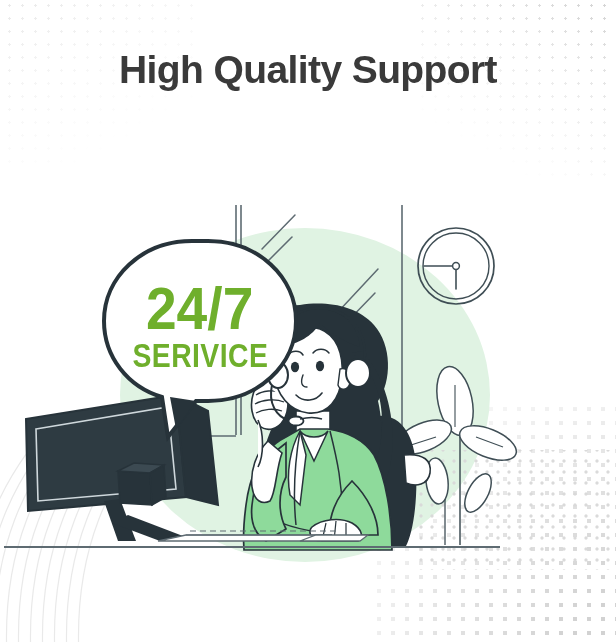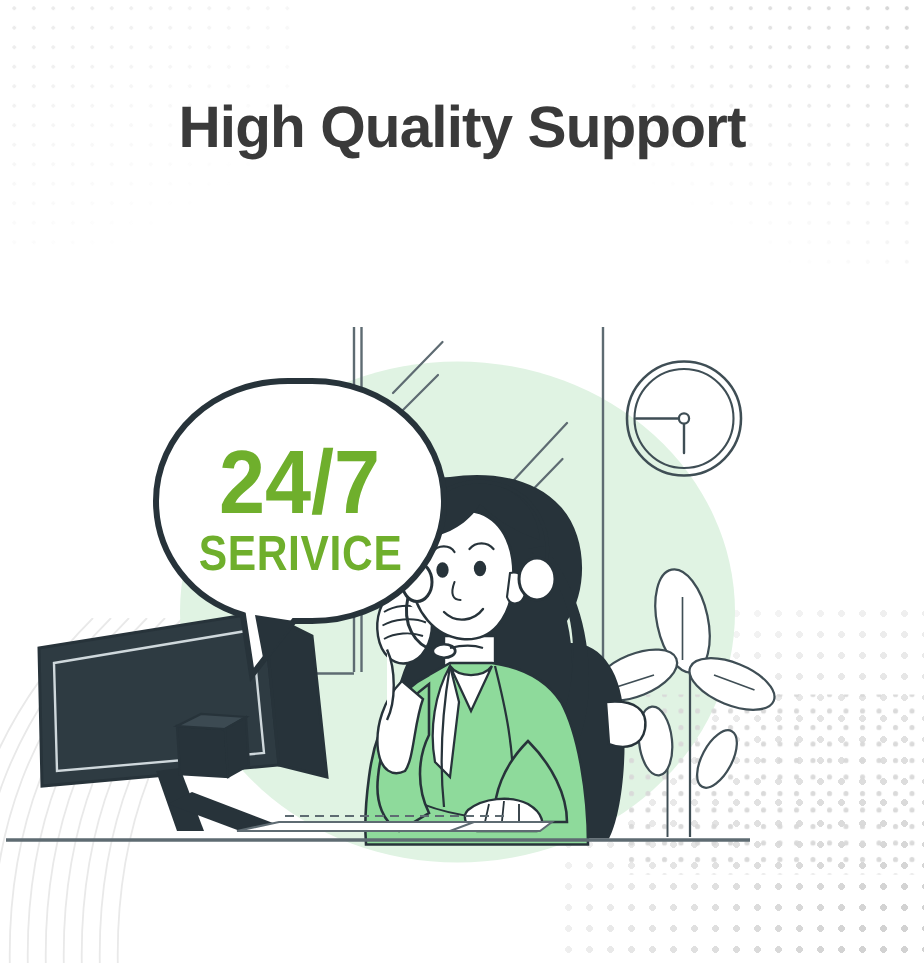--- a/index.html
+++ b/index.html
@@ -42,40 +42,40 @@
     background-image:radial-gradient(#d2d2d2 2.2px, transparent 2.3px);
     background-size:14px 14px;
     -webkit-mask-image:radial-gradient(circle at 100% 100%, rgba(0,0,0,1) 18%, rgba(0,0,0,.6) 55%, rgba(0,0,0,0) 92%);
     mask-image:radial-gradient(circle at 100% 100%, rgba(0,0,0,1) 18%, rgba(0,0,0,.6) 55%, rgba(0,0,0,0) 92%);
   }
   .waves-bl{position:absolute;left:-40px;bottom:-30px;width:240px;height:260px;}
 
   
   .header{position:relative;z-index:5;text-align:center;padding-top:48px;}
   .title{
-    margin:16px;
+    margin:0;
     font-size:39px;
     line-height:1.12;
     font-weight:700;
     letter-spacing:-0.6px;
     color:#3a3a3a;
   }
   .subtitle{
     margin:27px auto 0;
     width:560px;
     font-size:15.3px;
     line-height:1.72;
     color:#323232;
     font-weight:400;
   }
 
   
   .illustration{
     position:absolute;
-    left:0;top:218px;
+    left:0;top:205px;
     width:616px;height:370px;
     z-index:4;
   }
   .illustration svg{display:block;}
 </style>
 </head>
 <body>
 
 <div class="page">
 

